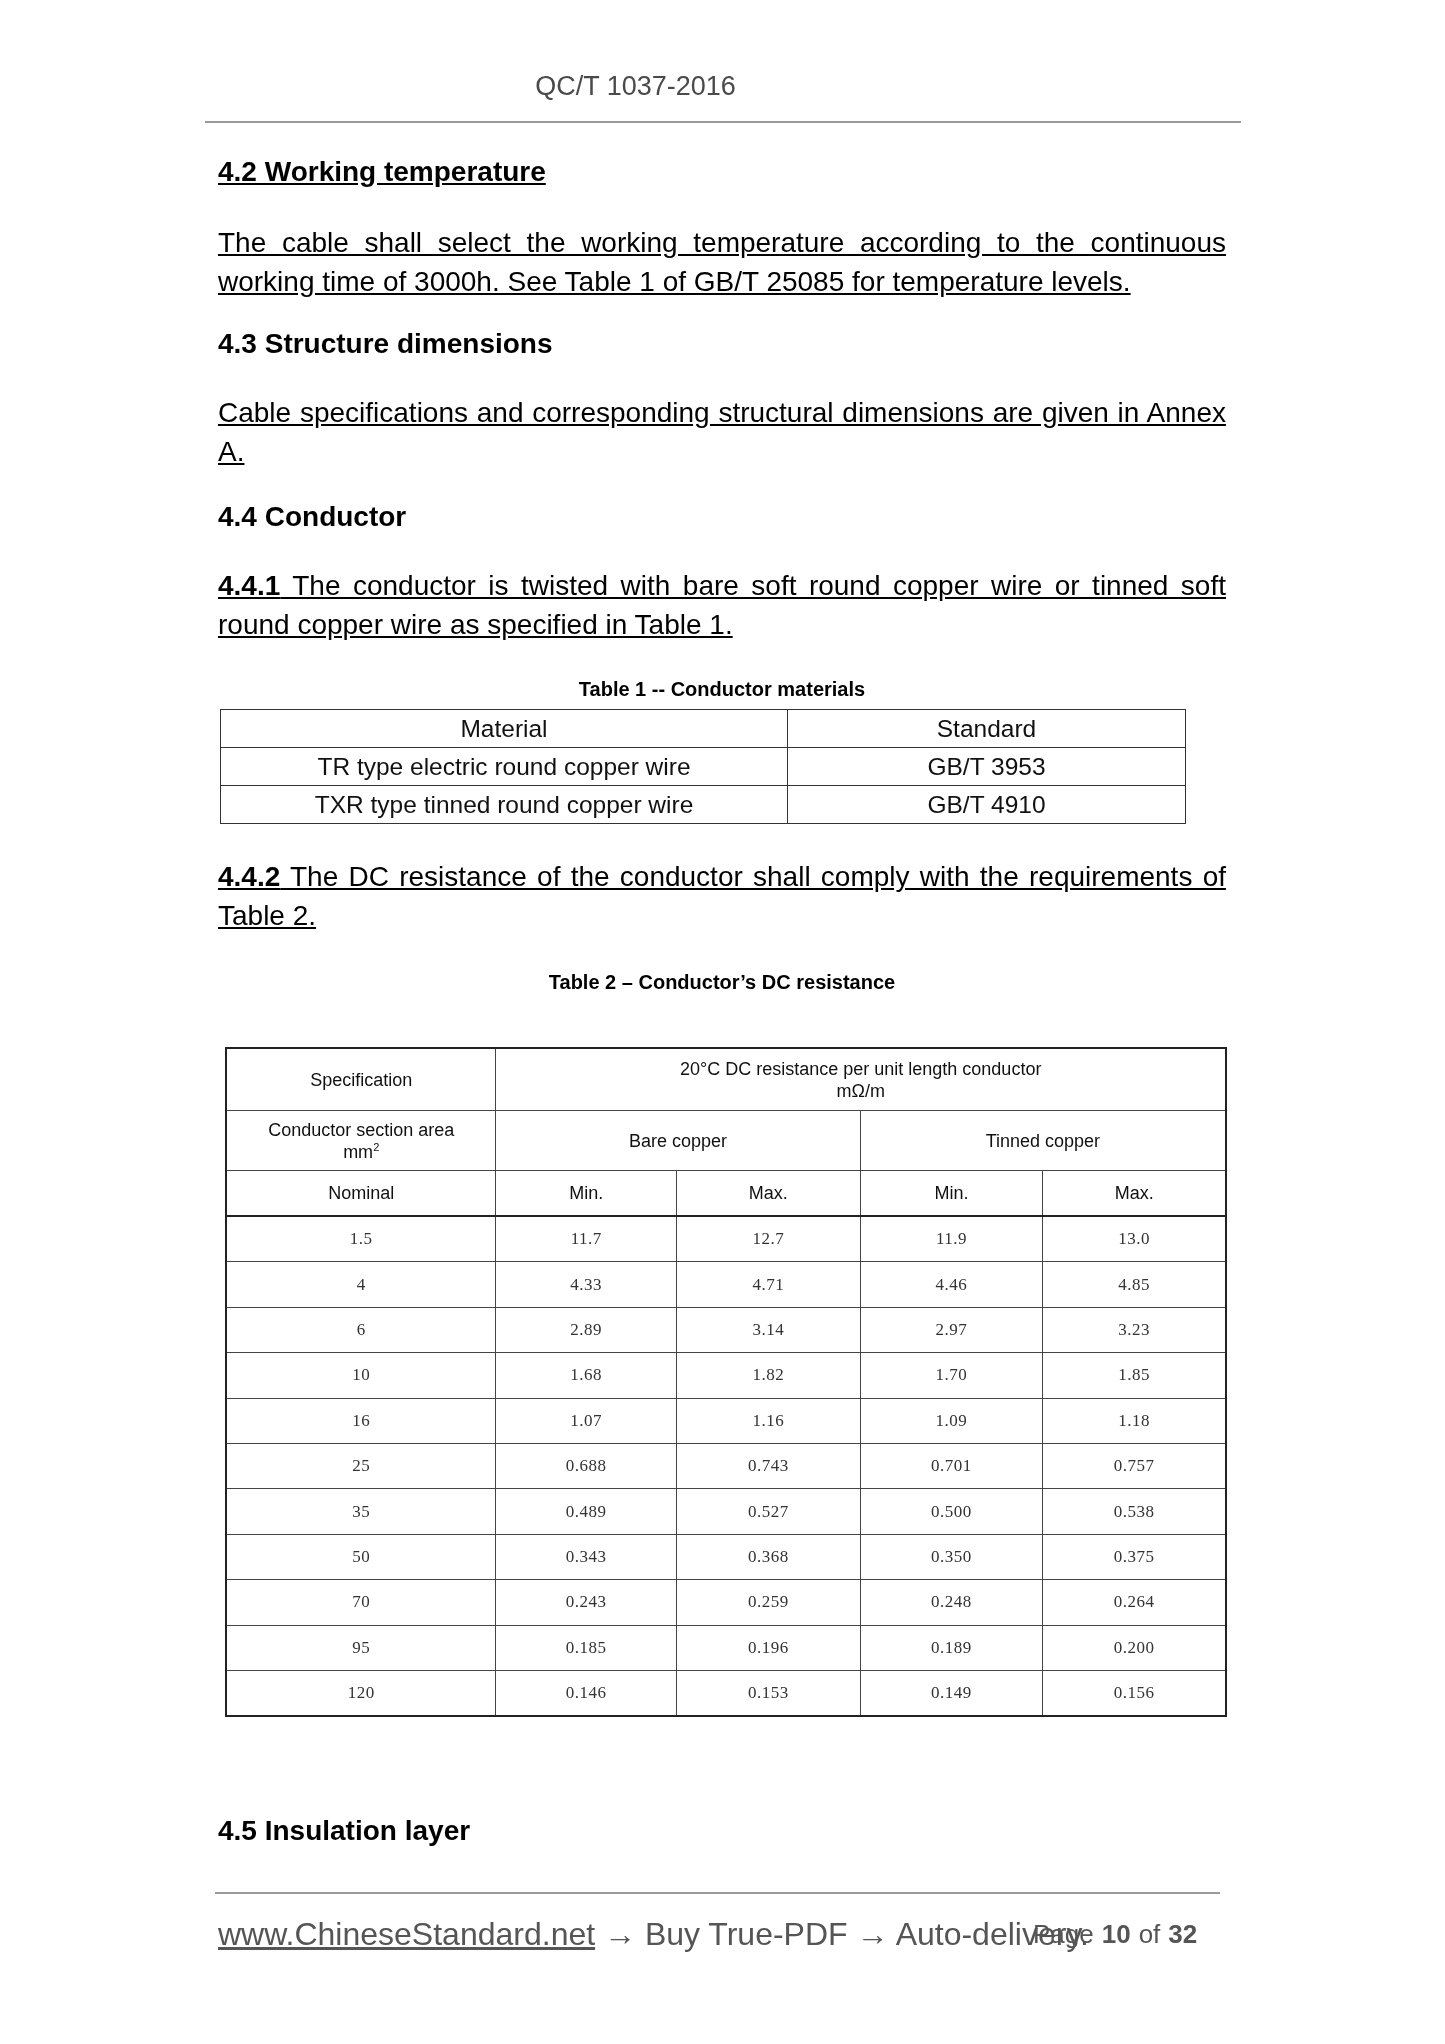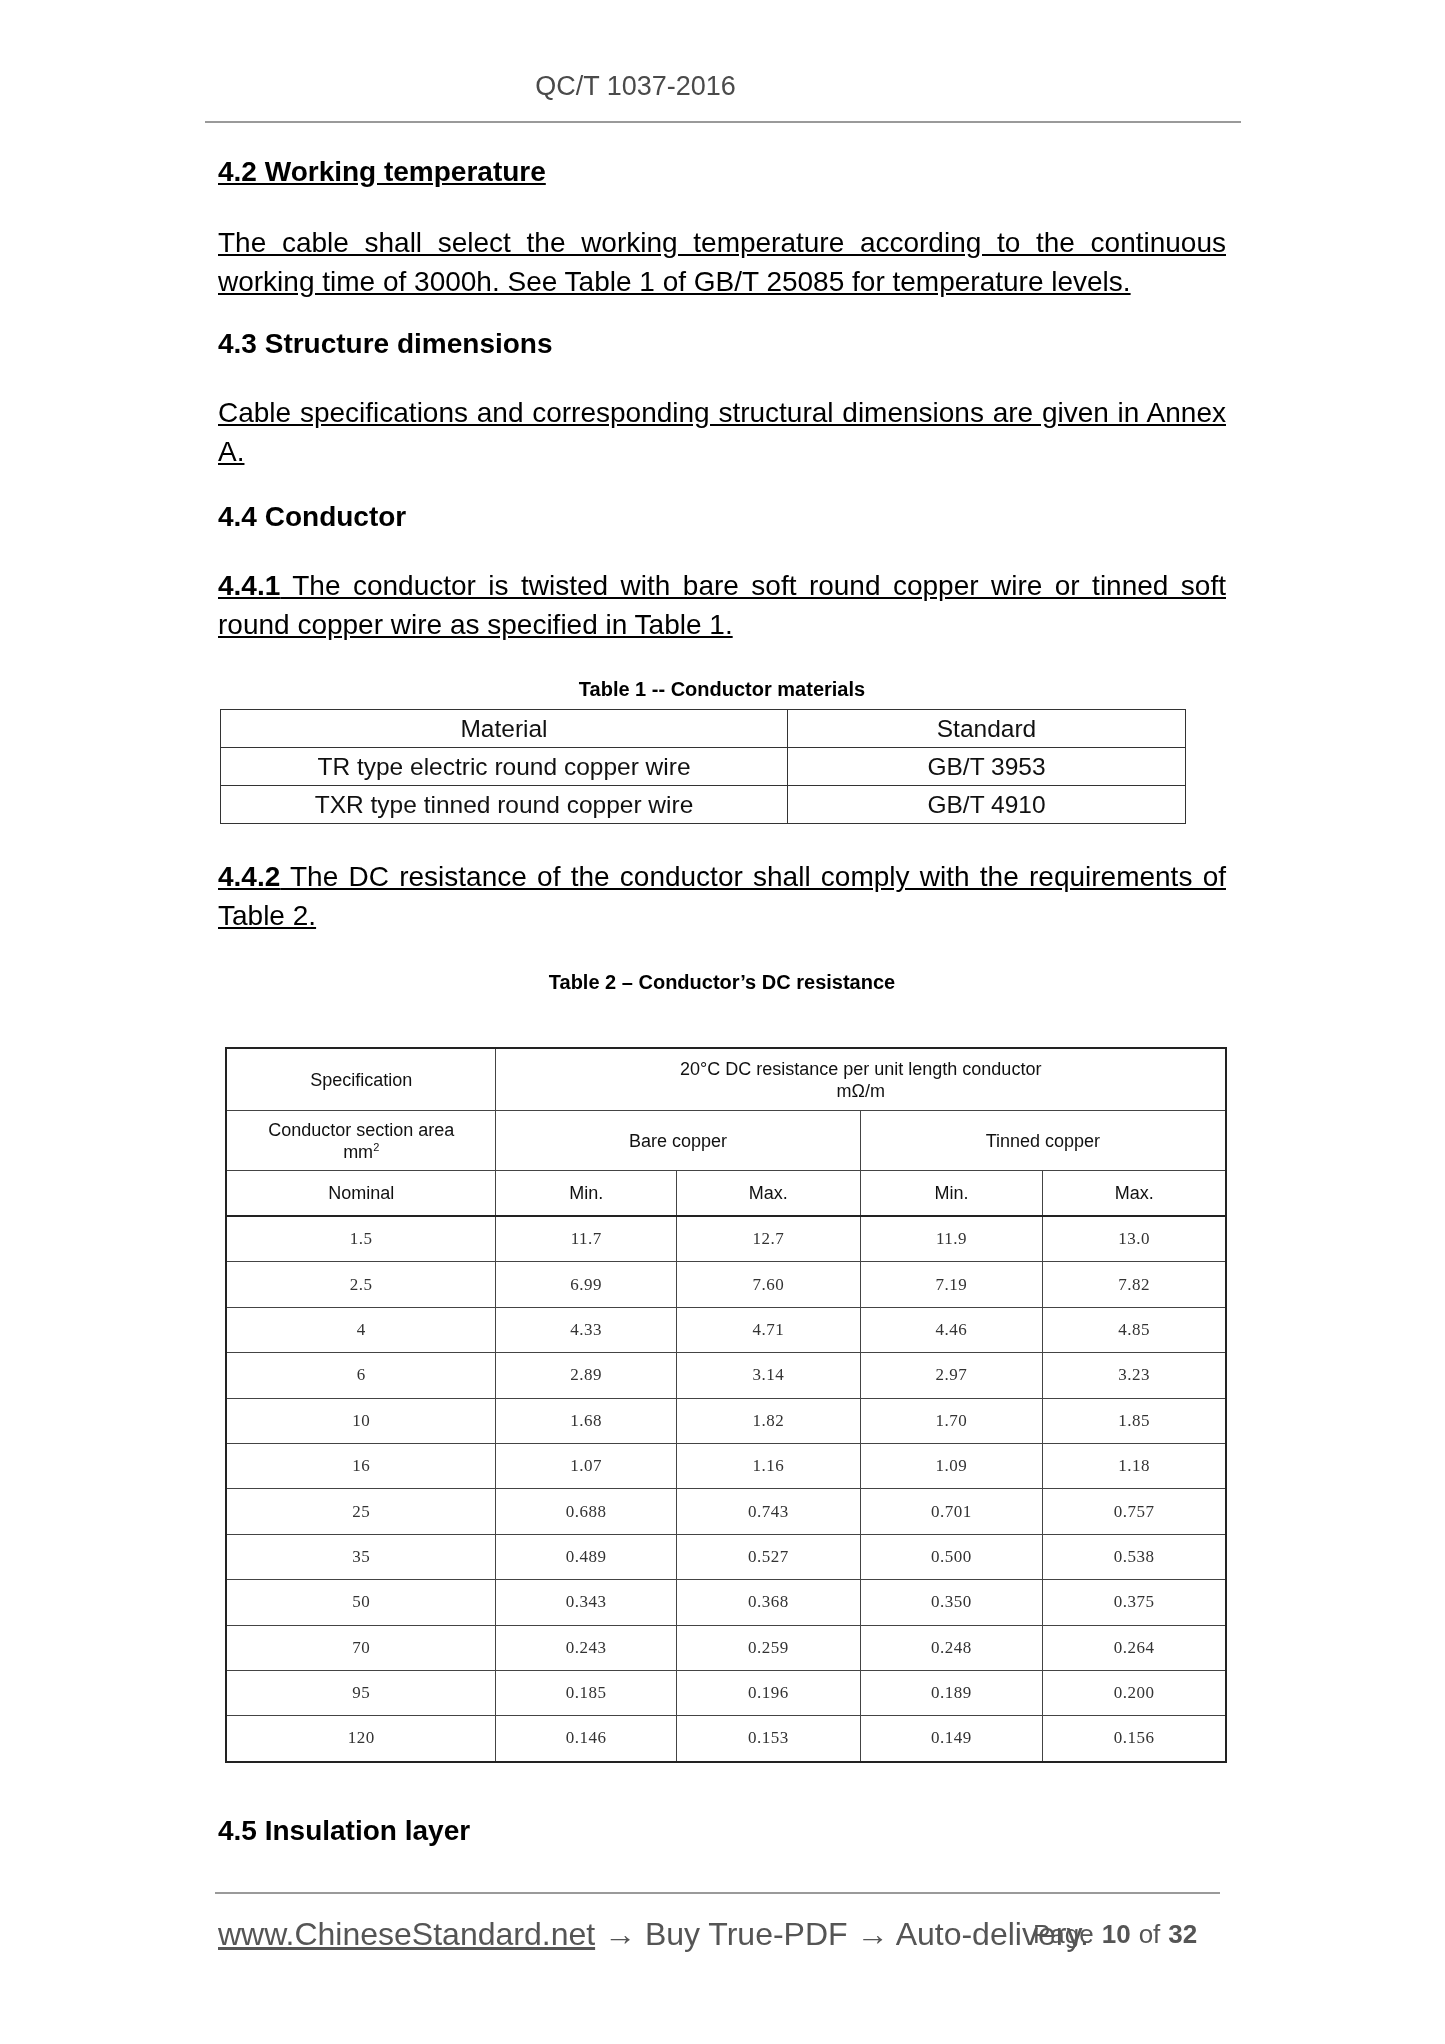--- a/index.html
+++ b/index.html
@@ -102,27 +102,20 @@
   </tbody>
     <tbody id="t2-body">
       <tr class="dr">
         <td class="w1">1.5</td>
         <td class="w2">11.7</td>
         <td class="w3">12.7</td>
         <td class="w4">11.9</td>
         <td class="w5">13.0</td>
       </tr>
       <tr class="dr">
-        <td class="w1">2.5</td>
-        <td class="w2">6.99</td>
-        <td class="w3">7.60</td>
-        <td class="w4">7.19</td>
-        <td class="w5">7.82</td>
-      </tr>
-      <tr class="dr">
         <td class="w1">4</td>
         <td class="w2">4.33</td>
         <td class="w3">4.71</td>
         <td class="w4">4.46</td>
         <td class="w5">4.85</td>
       </tr>
       <tr class="dr">
         <td class="w1">6</td>
         <td class="w2">2.89</td>
         <td class="w3">3.14</td>

